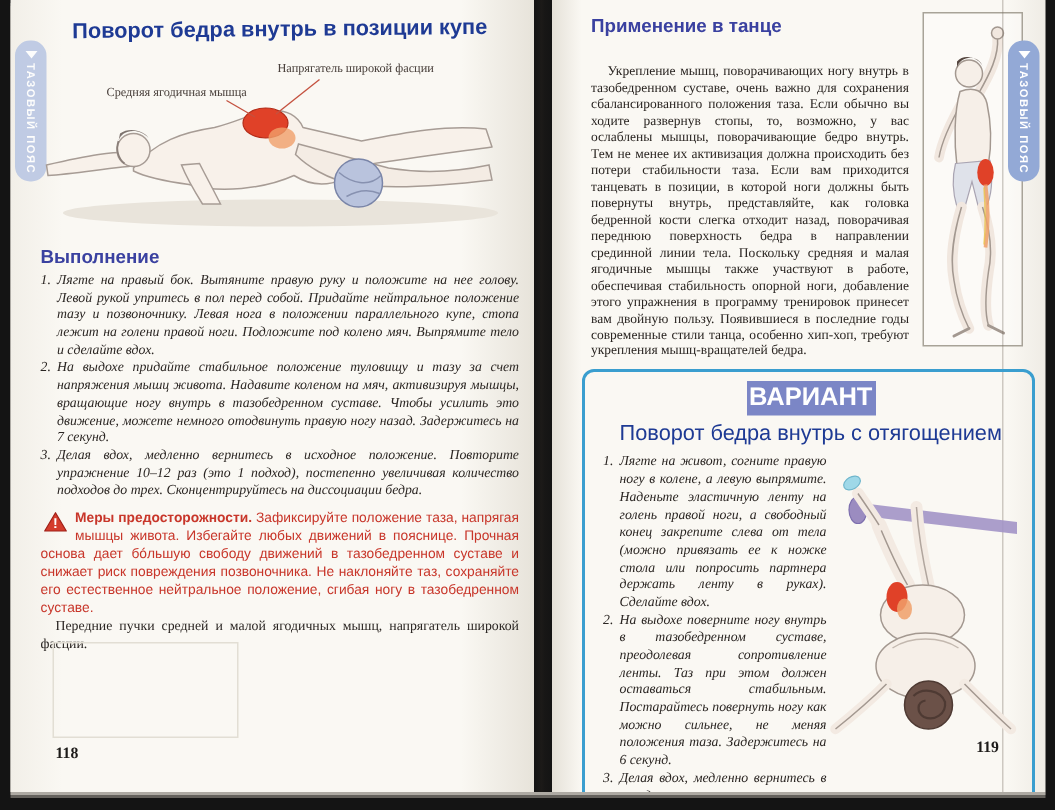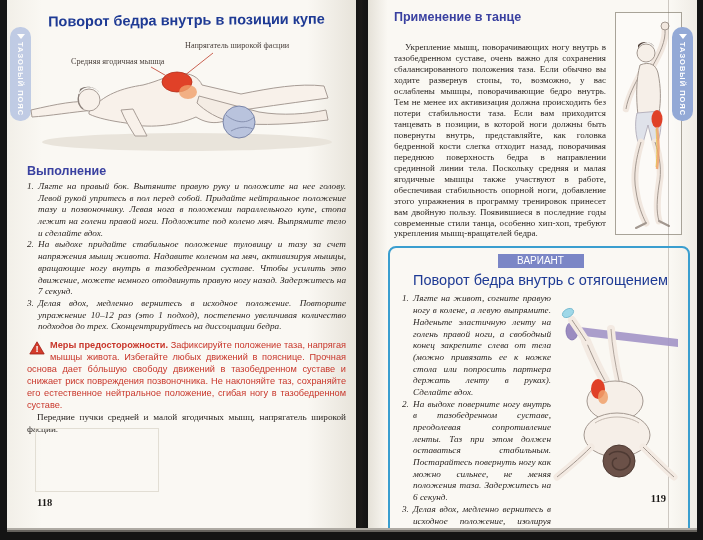--- a/index.html
+++ b/index.html
@@ -44,28 +44,28 @@
   .warning b{font-weight:bold;}
   .muscles-heading{margin-top:9px;}
   .muscles-text{font-size:9.2px;line-height:1.3;text-indent:10px;text-align:justify;}
   .ghost-box{position:absolute;left:28px;bottom:36px;width:124px;height:64px;border:1px solid #e2ded4;}
   .page-num{position:absolute;bottom:20px;font-size:10.5px;font-weight:bold;color:#1c1a18;text-align:center;}
   .pn-left{left:30px;}
   .pn-right{right:31px;bottom:24px;}
 
   
   .rp-inner{padding:8px 0 0 20px;}
-  .dance{display:flex;margin-left:6px;align-items:center;}
+  .dance{display:flex;margin-left:6px;}
   .dance-textcol{width:212px;}
   .dance-text{font-size:9px;line-height:1.22;text-align:justify;text-indent:11px;margin-top:18px;}
   .dancer-box{width:67px;height:223px;border:1px solid #a8a398;margin-left:9px;margin-top:0;background:rgba(255,255,255,.35);}
   .variant{position:relative;margin:7px 7px 0 0;border:2px solid var(--variant-border);border-radius:8px;
     padding:6px 9px 8px 12px;min-height:248px;}
   .variant-badge{display:block;width:86px;margin:0 auto;text-align:center;background:var(--variant-badge-bg);color:#fff;
-    font-family:"Liberation Sans",sans-serif;font-weight:normal;font-size:10px;padding:1px 0 2px;}
+    font-family:"Liberation Sans",sans-serif;font-weight:bold;font-size:17px;padding:1px 0 2px;}
   .variant-title{font-family:"Liberation Sans",sans-serif;font-weight:normal;font-size:14.5px;color:var(--title-navy);
     text-align:center;margin:4px 0 5px;}
   .variant-content{display:flex;}
   .variant-content ol.steps{flex:1;}
   .variant-fig{width:128px;flex:0 0 auto;margin-top:-4px;}
 
   
   .fig-label{font-family:"Liberation Serif",serif;font-size:8.2px;fill:#4a413c;}
 </style>
 </head>

